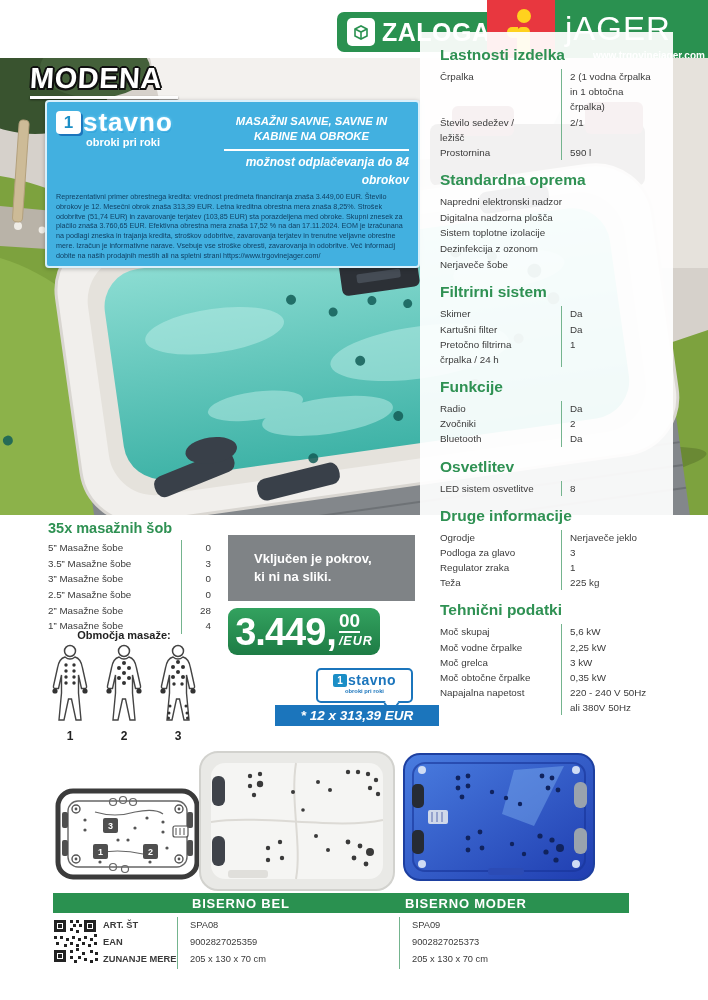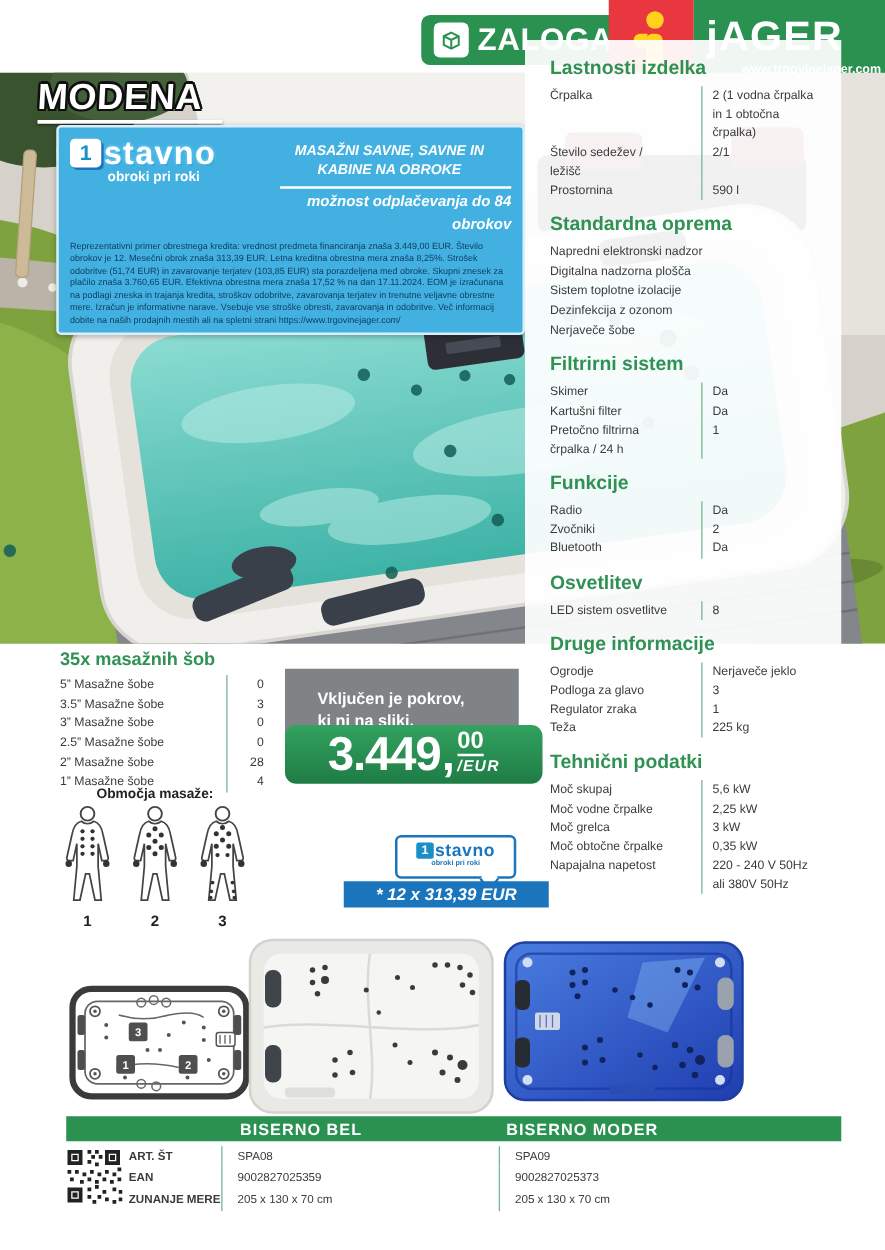--- a/index.html
+++ b/index.html
@@ -10,21 +10,21 @@
   .zaloga{position:absolute;left:337px;top:12px;height:40px;background:#2a9150;border-radius:7px;
     display:flex;align-items:center;gap:7px;padding:0 10px;}
   .zaloga .boxico{width:28px;height:28px;background:#fff;border-radius:5px;display:flex;align-items:center;justify-content:center;}
   .zaloga .ztxt{color:#fff;font-weight:800;font-size:25px;letter-spacing:.5px;}
   .jager{position:absolute;left:487px;top:0;width:221px;height:72px;display:flex;}
   .jager .red{width:68px;background:#e8373f;position:relative;}
   .jager .red .bar{position:absolute;left:30px;top:27px;width:13px;height:36px;background:#ffd21e;border-radius:5px;}
   .jager .red .dot{position:absolute;left:30px;top:9px;width:14px;height:14px;border-radius:50%;background:#ffd21e;}
   .jager .red .arm{position:absolute;left:20px;top:27px;width:11px;height:11px;background:#ffd21e;border-radius:5px 0 0 5px;}
   .jager .grn{flex:1;background:#2a9150;color:#fff;position:relative;}
-  .jager .jword{position:absolute;left:10px;top:10px;font-size:33px;font-weight:700;letter-spacing:1px;}
+  .jager .jword{position:absolute;left:10px;top:10px;font-size:33px;font-weight:400;letter-spacing:1px;}
   .jager .jsite{position:absolute;left:38px;top:50px;font-size:10px;font-weight:700;}
 
   
   .hero{position:absolute;left:0;top:58px;width:708px;height:457px;overflow:hidden;}
   .hero svg{display:block;}
   .modena{position:absolute;left:30px;top:4px;color:#fff;font-weight:800;font-size:29px;letter-spacing:.5px;
     transform:skewX(-3deg);
     text-shadow:2px 0 #101010,-2px 0 #101010,0 2px #101010,0 -2px #101010,1.5px 1.5px #101010,-1.5px 1.5px #101010,1.5px -1.5px #101010,-1.5px -1.5px #101010;}
   .modena-line{position:absolute;left:30px;top:38px;width:148px;height:3px;background:#fff;box-shadow:0 1px 2px rgba(0,0,0,.5);}
 
@@ -64,21 +64,21 @@
   
   .zones{position:absolute;left:40px;top:629px;width:168px;}
   .zlabel{text-align:center;font-weight:700;font-size:11px;color:#222;margin-bottom:3px;}
   .zrow{display:flex;justify-content:space-between;padding:0 8px;}
   .zfig{text-align:center;}
   .znum{font-weight:700;font-size:12px;color:#222;margin-top:1px;}
 
   
   .note{position:absolute;left:228px;top:535px;width:187px;height:66px;background:#7f8386;color:#fff;font-weight:700;
     font-size:13px;line-height:1.35;display:flex;flex-direction:column;justify-content:center;padding-left:26px;box-sizing:border-box;}
-  .price{position:absolute;left:228px;top:580px;width:206px;height:47px;border-radius:9px;color:#fff;
+  .price{position:absolute;left:228px;top:608px;width:152px;height:47px;border-radius:9px;color:#fff;
     background:linear-gradient(180deg,#33a25f,#1e7c45);display:flex;align-items:center;justify-content:center;text-align:right;}
   .pmain{font-size:38px;font-weight:800;letter-spacing:-1px;line-height:1;}
   .pcomma{font-size:38px;font-weight:800;line-height:1;margin:0 0 0 1px;}
   .pfrac{display:flex;flex-direction:column;align-items:flex-start;margin-left:2px;margin-top:-4px;}
   .pcents{font-size:19px;font-weight:800;line-height:1;border-bottom:2.5px solid #fff;padding-bottom:1px;}
   .pcur{font-size:12.5px;font-weight:800;letter-spacing:1px;font-style:italic;margin-top:1px;}
 
   
   .badge1{position:absolute;left:316px;top:668px;width:97px;height:35px;background:#fff;border:2px solid #1b75bc;
     border-radius:5px;box-sizing:border-box;text-align:center;}
@@ -89,21 +89,21 @@
   .badge1 .bt{color:#1b75bc;font-size:5.8px;font-weight:700;margin-top:0px;}
   .btail{position:absolute;right:13px;bottom:-9px;width:11px;height:11px;background:#fff;border-right:2px solid #1b75bc;
     border-bottom:2px solid #1b75bc;transform:rotate(55deg) skewX(18deg);}
   .instbar{position:absolute;left:275px;top:705px;width:164px;height:21px;background:#1b75bc;color:#fff;
     font-weight:800;font-style:italic;font-size:13.5px;display:flex;align-items:center;justify-content:center;}
 
   
   .schematic{position:absolute;left:55px;top:788px;}
   .spawhite{position:absolute;left:198px;top:750px;}
   .spablue{position:absolute;left:402px;top:752px;}
-  .vheader{position:absolute;left:53px;top:893px;width:620px;height:20px;background:#2a9150;}
+  .vheader{position:absolute;left:53px;top:893px;width:576px;height:20px;background:#2a9150;}
   .vh{position:absolute;top:2.5px;color:#fff;font-weight:700;font-size:13px;letter-spacing:.8px;}
   .vh1{left:139px;} .vh2{left:352px;}
   .qr{position:absolute;left:52px;top:918px;}
   .vtable{position:absolute;left:103px;top:917px;width:562px;display:grid;grid-template-columns:74px 222px 222px;
     font-size:9.3px;color:#3a3a3a;line-height:1.85;}
   .vlab{font-weight:600;}
   .vval{border-left:1.5px solid #74b48e;padding-left:12px;}
 </style>
 </head>
 <body>

